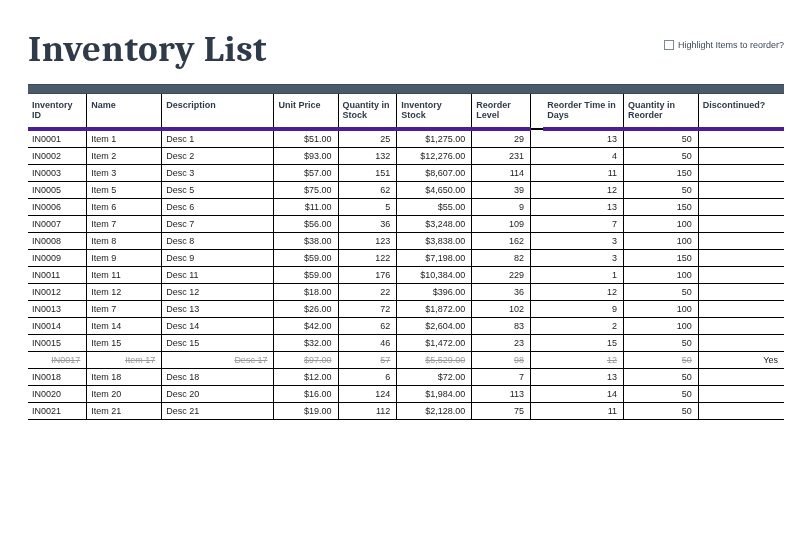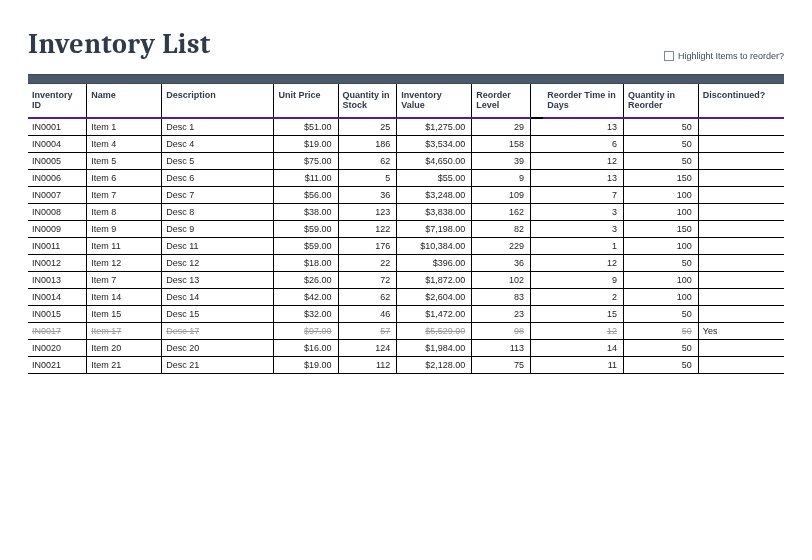--- a/index.html
+++ b/index.html
@@ -11,33 +11,33 @@
     color: #222;
     width: 812px;
   }
   .header-row {
     display: flex;
     justify-content: space-between;
     align-items: flex-start;
   }
   .title {
     font-family: "Cambria", "Georgia", serif;
-    font-size: 28px;
+    font-size: 37px;
     font-weight: 700;
     color: #2f3a4a;
     margin: 0 0 8px 0;
     letter-spacing: 0.5px;
   }
   .highlight-box {
     display: flex;
     align-items: center;
     gap: 4px;
     font-size: 9px;
     color: #3a4a5a;
-    margin-top: 23px;
+    margin-top: 12px;
   }
   .checkbox {
     width: 10px;
     height: 10px;
     border: 1px solid #7a8a9a;
     background: #fff;
   }
   .accent-bar {
     height: 10px;
     background: #4a5a6a;
@@ -50,35 +50,35 @@
     border-collapse: collapse;
     font-size: 9px;
     table-layout: fixed;
   }
   thead th {
     text-align: left;
     font-weight: 700;
     color: #2f3a4a;
     padding: 6px 4px 6px 4px;
     border-right: 1px solid #000;
-    border-bottom: 2px solid #4c1d95;
+    border-bottom: 4px solid #4c1d95;
     vertical-align: top;
     line-height: 1.15;
   }
   thead th:last-child { border-right: none; }
   tbody td {
     padding: 3px 6px 3px 4px;
     border-right: 1px solid #000;
     border-bottom: 1px solid #000;
     white-space: nowrap;
     overflow: hidden;
   }
   tbody td:last-child { border-right: none; }
   tbody td.num { text-align: right; }
-  tr.disc td { color: #9a9a9a; text-decoration: line-through; }
+  tr.disc td { color: #9a9a9a; text-decoration: line-through; text-align: right; }
   tr.disc td.nodisc { text-decoration: none; color: #222; margin-top: 45px; }
   
   col.c-id    { width: 55px; }
   col.c-name  { width: 70px; }
   col.c-desc  { width: 105px; }
   col.c-price { width: 60px; }
   col.c-qty   { width: 55px; }
   col.c-val   { width: 70px; }
   col.c-reord { width: 55px; }
   col.c-gap   { width: 12px; }
@@ -115,21 +115,21 @@
       <col class="c-qre">
       <col class="c-disc">
   </colgroup>
   <thead>
     <tr>
       <th>Inventory ID</th>
       <th>Name</th>
       <th>Description</th>
       <th>Unit Price</th>
       <th>Quantity in Stock</th>
-      <th>Inventory Value</th>
+      <th>Inventory Stock</th>
       <th>Reorder Level</th>
       <th class="gap"></th>
       <th>Reorder Time in Days</th>
       <th>Quantity in Reorder</th>
       <th>Discontinued?</th>
     </tr>
   </thead>
   <tbody id="tbody">
       <tr>
         <td>IN0001</td>
@@ -138,30 +138,43 @@
         <td class="num">$51.00</td>
         <td class="num">25</td>
         <td class="num">$1,275.00</td>
         <td class="num">29</td>
         <td class="gap"></td>
         <td class="num">13</td>
         <td class="num">50</td>
         <td class="nodisc"></td>
       </tr>
       <tr>
-        <td>IN0004</td>
-        <td>Item 4</td>
-        <td>Desc 4</td>
-        <td class="num">$19.00</td>
-        <td class="num">186</td>
-        <td class="num">$3,534.00</td>
-        <td class="num">158</td>
-        <td class="gap"></td>
-        <td class="num">6</td>
-        <td class="num">50</td>
+        <td>IN0002</td>
+        <td>Item 2</td>
+        <td>Desc 2</td>
+        <td class="num">$93.00</td>
+        <td class="num">132</td>
+        <td class="num">$12,276.00</td>
+        <td class="num">231</td>
+        <td class="gap"></td>
+        <td class="num">4</td>
+        <td class="num">50</td>
+        <td class="nodisc"></td>
+      </tr>
+      <tr>
+        <td>IN0003</td>
+        <td>Item 3</td>
+        <td>Desc 3</td>
+        <td class="num">$57.00</td>
+        <td class="num">151</td>
+        <td class="num">$8,607.00</td>
+        <td class="num">114</td>
+        <td class="gap"></td>
+        <td class="num">11</td>
+        <td class="num">150</td>
         <td class="nodisc"></td>
       </tr>
       <tr>
         <td>IN0005</td>
         <td>Item 5</td>
         <td>Desc 5</td>
         <td class="num">$75.00</td>
         <td class="num">62</td>
         <td class="num">$4,650.00</td>
         <td class="num">39</td>
@@ -294,20 +307,33 @@
         <td class="num">$97.00</td>
         <td class="num">57</td>
         <td class="num">$5,529.00</td>
         <td class="num">98</td>
         <td class="gap"></td>
         <td class="num">12</td>
         <td class="num">50</td>
         <td class="nodisc">Yes</td>
       </tr>
       <tr>
+        <td>IN0018</td>
+        <td>Item 18</td>
+        <td>Desc 18</td>
+        <td class="num">$12.00</td>
+        <td class="num">6</td>
+        <td class="num">$72.00</td>
+        <td class="num">7</td>
+        <td class="gap"></td>
+        <td class="num">13</td>
+        <td class="num">50</td>
+        <td class="nodisc"></td>
+      </tr>
+      <tr>
         <td>IN0020</td>
         <td>Item 20</td>
         <td>Desc 20</td>
         <td class="num">$16.00</td>
         <td class="num">124</td>
         <td class="num">$1,984.00</td>
         <td class="num">113</td>
         <td class="gap"></td>
         <td class="num">14</td>
         <td class="num">50</td>

